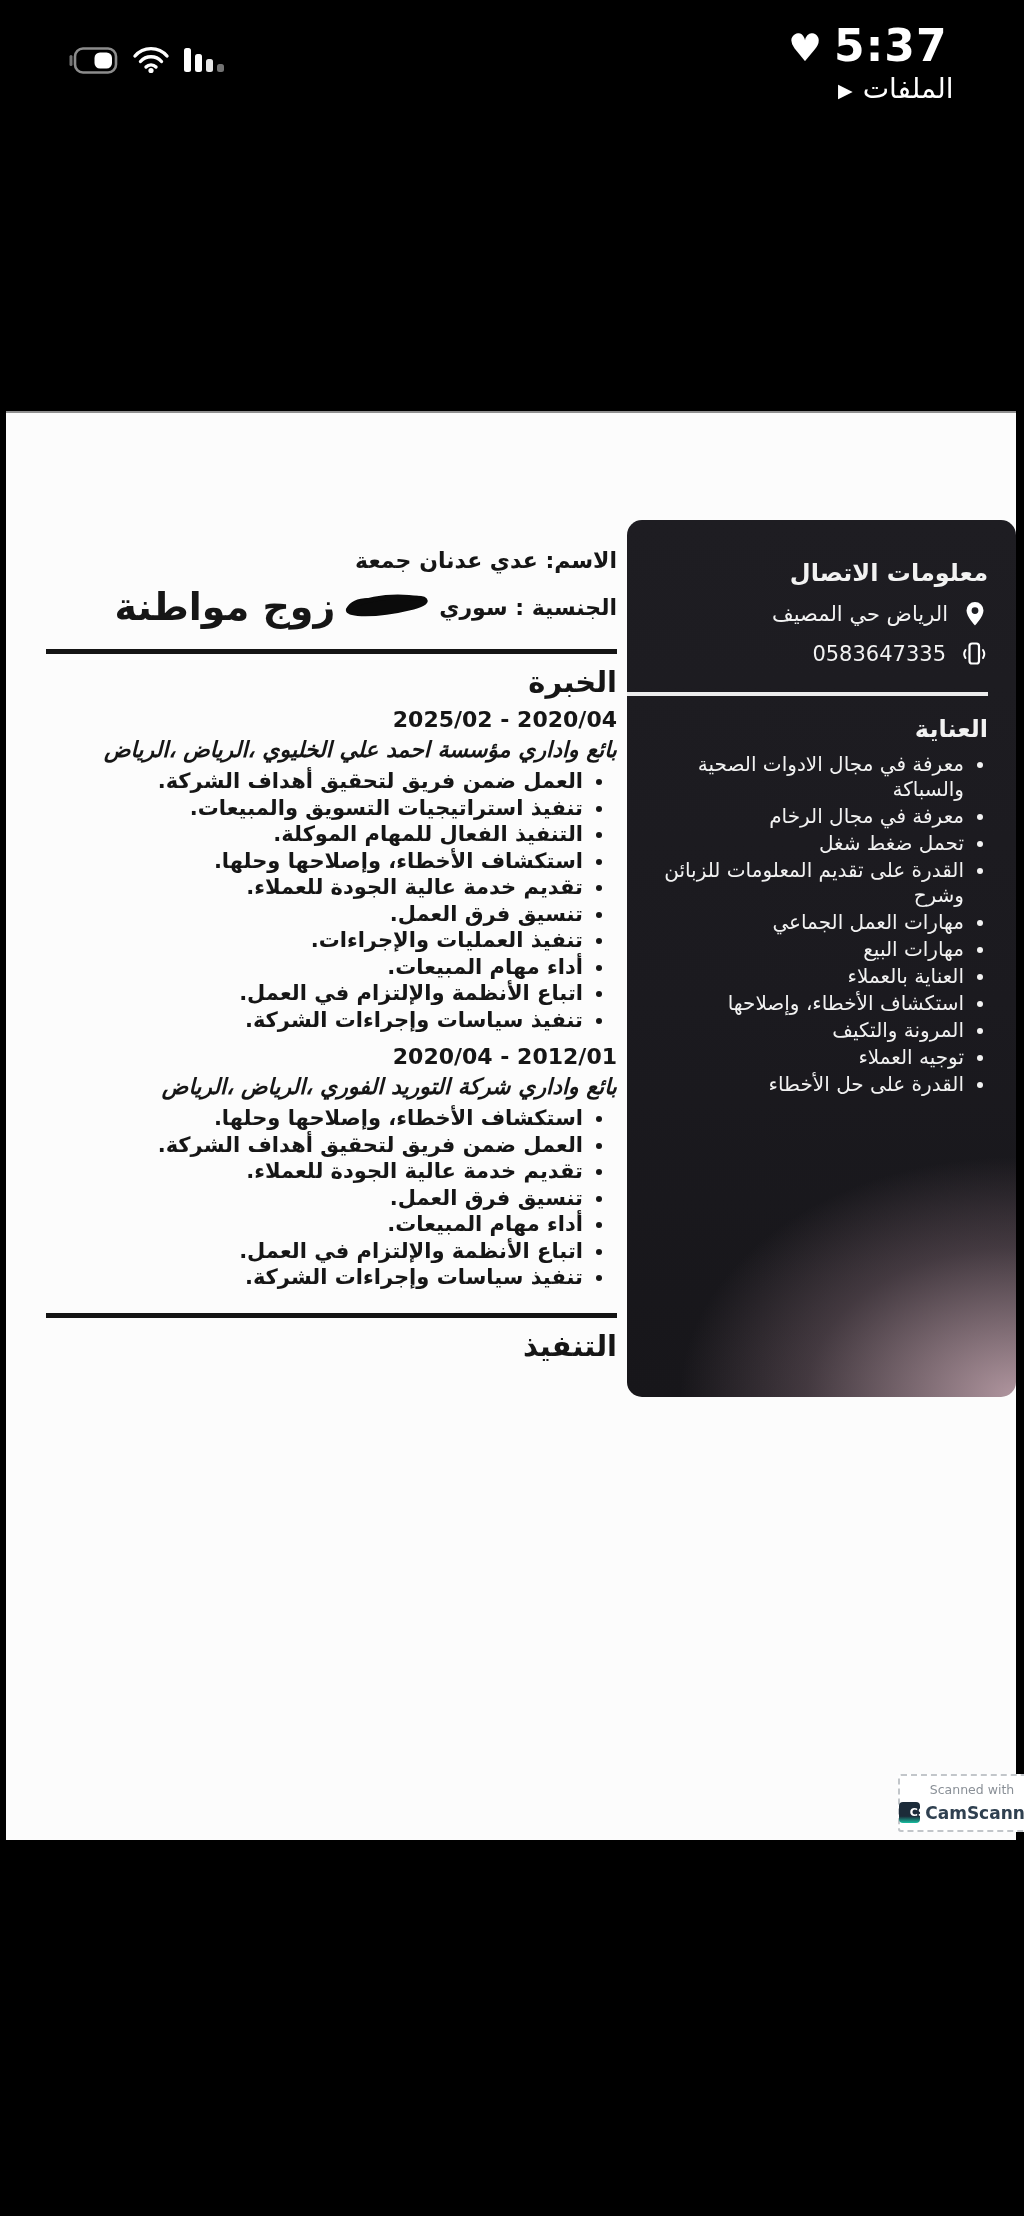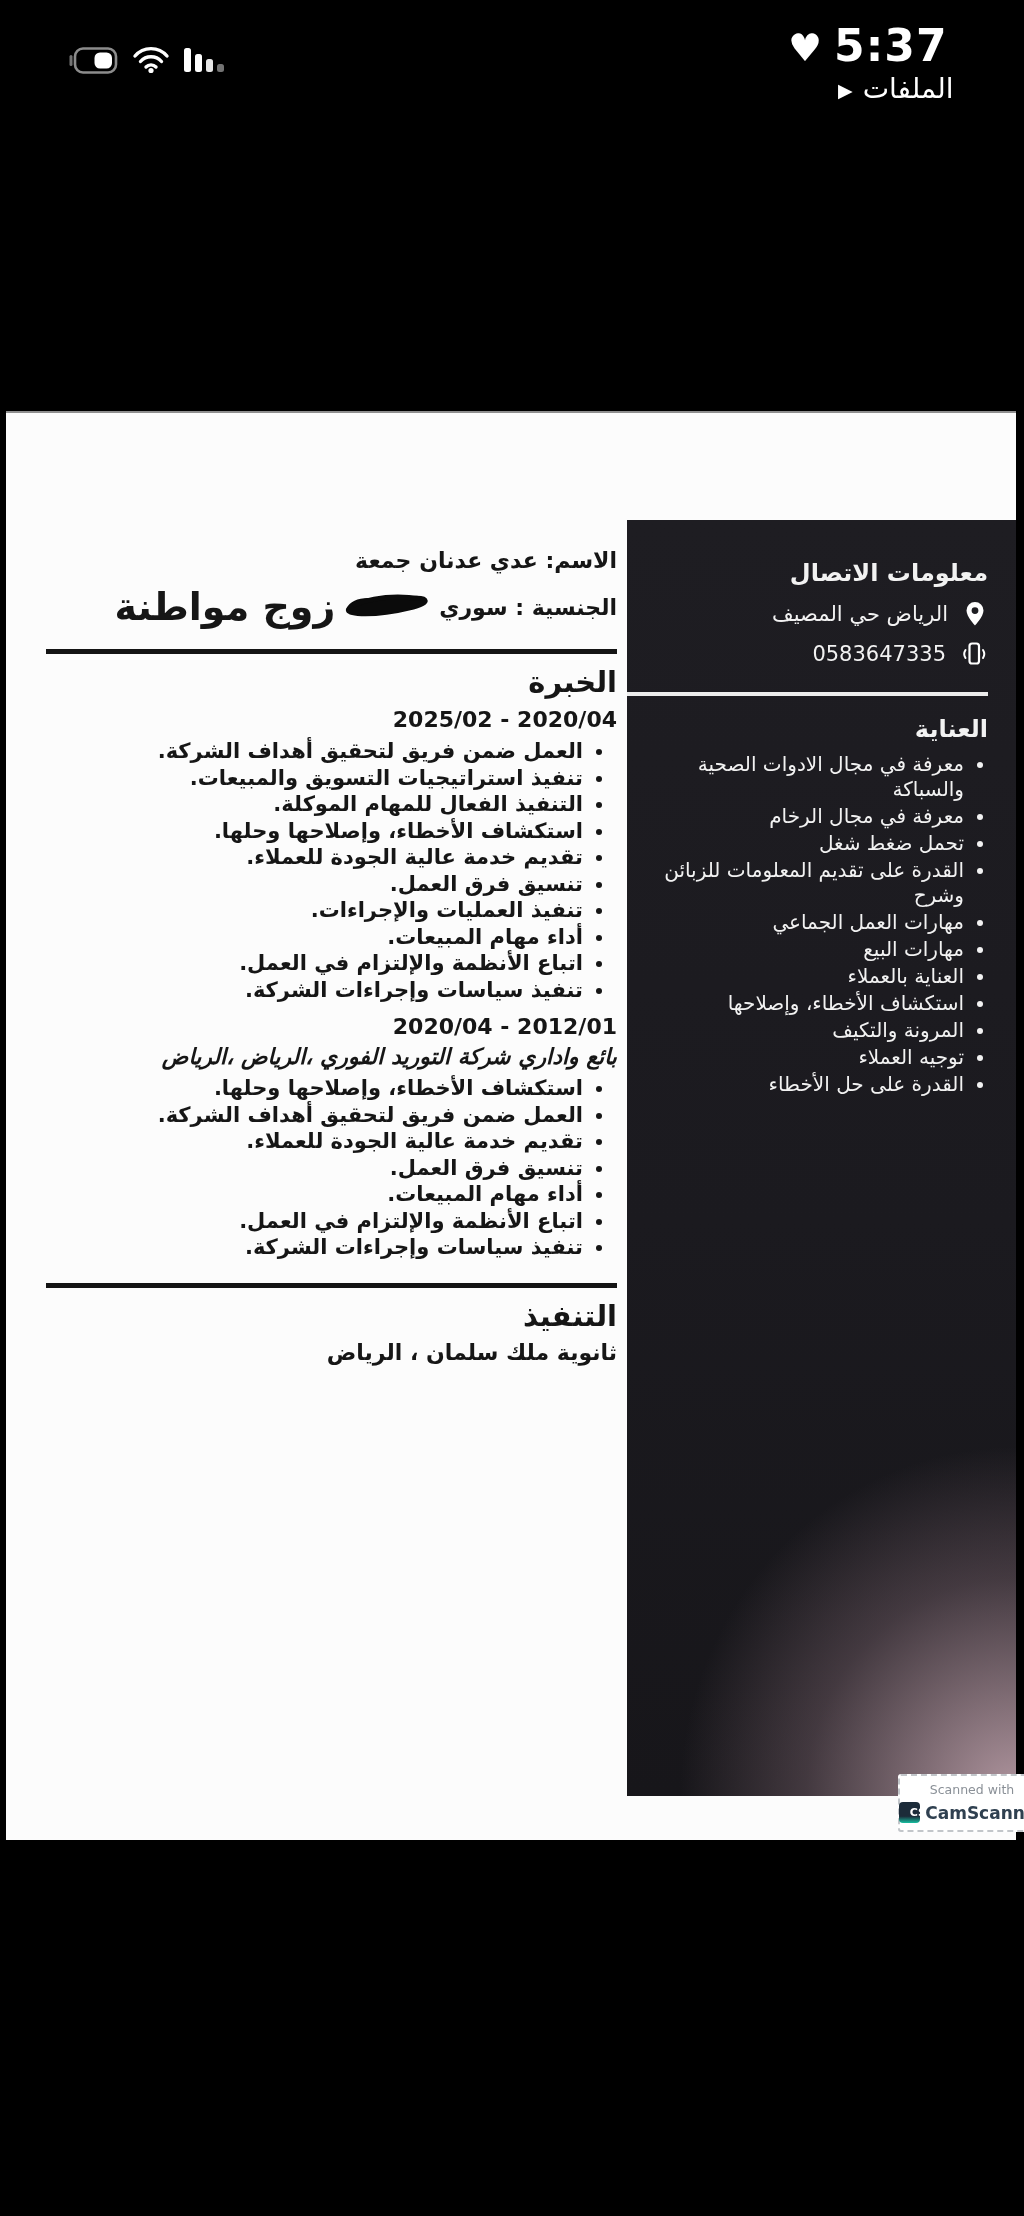--- a/index.html
+++ b/index.html
@@ -31,25 +31,25 @@
   .hrule { height: 5px; background: #141414; margin-top: 14px; }
   .sec-h { font-size: 29px; font-weight: 800; line-height: 40px; margin-top: 8px; }
   .job-dates { font-size: 22px; font-weight: 700; line-height: 30px; margin-top: 3px; }
   .job-title { font-size: 22px; font-weight: 700; font-style: italic; line-height: 30px; }
   .blist { list-style: disc; padding-right: 34px; margin-top: 3px; }
   .blist li { font-size: 21px; font-weight: 600; line-height: 26.5px; }
   .edu-rule { margin-top: 22px; }
   .school { font-size: 22px; font-weight: 700; line-height: 30px; margin-top: 2px; }
 
   
-  .side { position: absolute; left: 621px; top: 107px; width: 389px; height: 1276px;
+  .side { position: absolute; left: 621px; top: 107px; width: 389px; height: 877px;
           background:
             radial-gradient(120% 38% at 100% 100%, rgba(203,172,182,0.85), rgba(138,113,124,0.38) 45%, rgba(0,0,0,0) 72%),
             linear-gradient(180deg, #1e1d22 0%, #1b1a1f 55%, #17161a 100%);
-          color: #f2f2f2; direction: rtl; text-align: right; padding: 38px 28px 0 34px; }
+          color: #f2f2f2; direction: rtl; text-align: right; padding: 38px 28px 0 34px; border-radius: 15px; }
   .side-h { font-size: 24px; font-weight: 800; line-height: 30px; }
   .c-row { display: flex; align-items: center; gap: 14px; margin-top: 12px; justify-content: flex-start; }
   .c-icon { flex: 0 0 auto; display: inline-flex; }
   .c-text { font-size: 21px; font-weight: 500; line-height: 28px; }
   .email { font-weight: 700; border-bottom: 2px solid #fff; padding-bottom: 4px; direction: ltr; }
   .side-rule { height: 4px; background: #ececec; margin: 24px 0 0 0; margin-left: -34px; }
   .skills-h { margin-top: 18px; }
   .slist { list-style: disc; padding-right: 24px; margin-top: 8px; }
   .slist li { font-size: 20px; font-weight: 500; line-height: 25px; margin-bottom: 2px; }
 
@@ -116,20 +116,21 @@
           <path d="M10 12 Q40 2 78 10" stroke="#0b0b0b" stroke-width="5" fill="none"></path>
         </svg>
       </span>
       <span class="handwritten">زوج مواطنة</span>
     </div>
 
     <div class="hrule"></div>
     <div class="sec-h">الخبرة</div>
 
     <div class="job-dates">2020/04 - 2025/02</div>
+    <div class="job-title">بائع واداري مؤسسة احمد علي الخليوي ،الرياض ،الرياض</div>
     <ul class="blist">
       <li>العمل ضمن فريق لتحقيق أهداف الشركة.</li>
       <li>تنفيذ استراتيجيات التسويق والمبيعات.</li>
       <li>التنفيذ الفعال للمهام الموكلة.</li>
       <li>استكشاف الأخطاء، وإصلاحها وحلها.</li>
       <li>تقديم خدمة عالية الجودة للعملاء.</li>
       <li>تنسيق فرق العمل.</li>
       <li>تنفيذ العمليات والإجراءات.</li>
       <li>أداء مهام المبيعات.</li>
       <li>اتباع الأنظمة والإلتزام في العمل.</li>
@@ -143,21 +144,20 @@
       <li>العمل ضمن فريق لتحقيق أهداف الشركة.</li>
       <li>تقديم خدمة عالية الجودة للعملاء.</li>
       <li>تنسيق فرق العمل.</li>
       <li>أداء مهام المبيعات.</li>
       <li>اتباع الأنظمة والإلتزام في العمل.</li>
       <li>تنفيذ سياسات وإجراءات الشركة.</li>
     </ul>
 
     <div class="hrule edu-rule"></div>
     <div class="sec-h">التنفيذ</div>
-    <div class="school">ثانوية ملك سلمان ، الرياض</div>
   </div>
 
   <div class="side">
     <div class="side-h">معلومات الاتصال</div>
 
     <div class="c-row">
       <span class="c-icon">
         <svg width="26" height="28" viewBox="0 0 26 28">
           <path d="M13 2 a8.5 8.5 0 0 0 -8.5 8.5 C4.5 16.5 13 25.5 13 25.5 s8.5 -9 8.5 -15 A8.5 8.5 0 0 0 13 2 Z M13 14 a3.4 3.4 0 1 1 0 -6.8 a3.4 3.4 0 0 1 0 6.8 Z" fill="#ffffff"></path>
         </svg>

